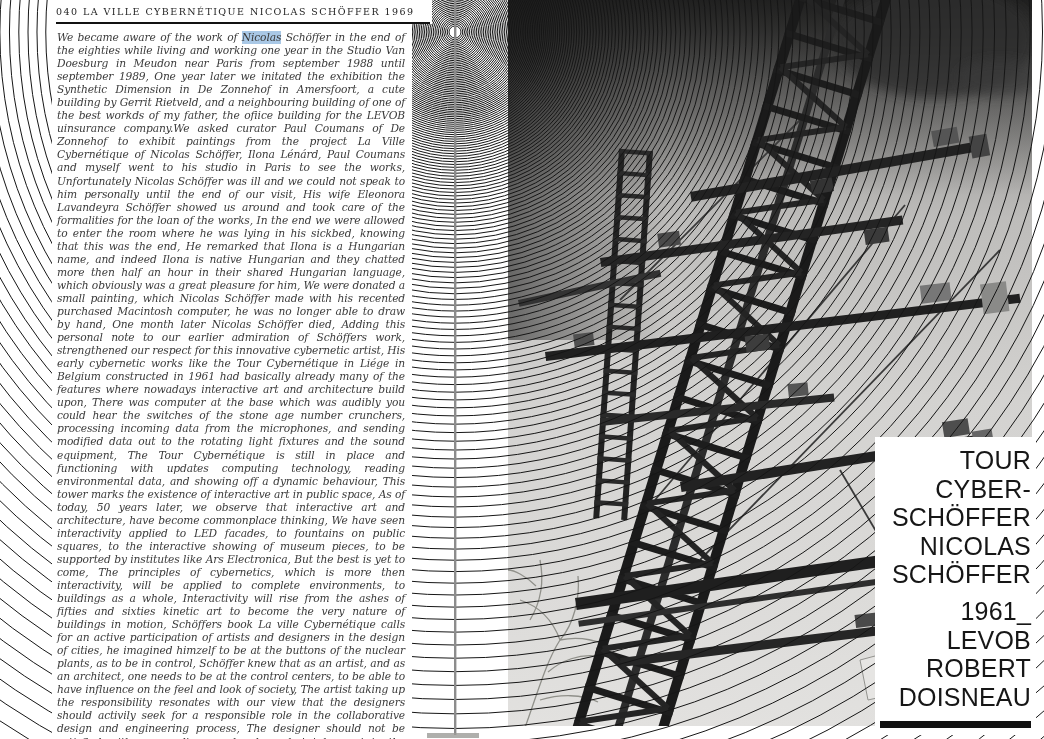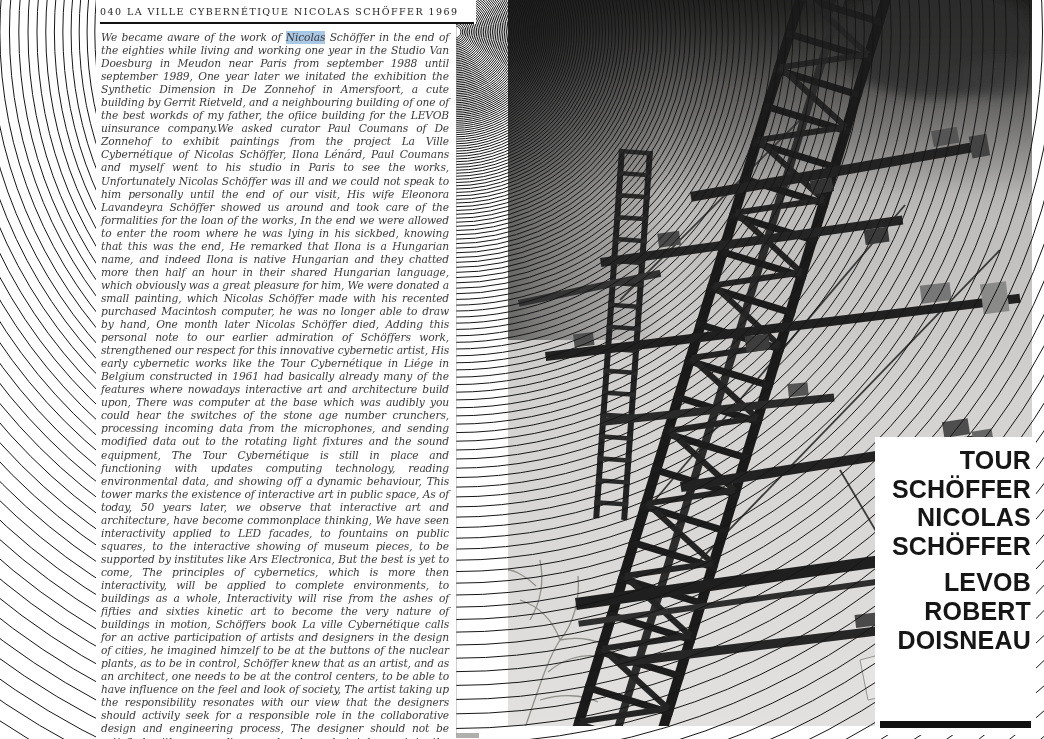--- a/index.html
+++ b/index.html
@@ -9,21 +9,21 @@
     font-family:"DejaVu Serif", serif;
   }
   svg.art{position:absolute;left:0;top:0;width:1044px;height:739px;display:block;}
   #rings circle{fill:none;stroke:var(--ring,#161616);stroke-width:1;}
   #truss-steps rect{fill:#1d1d1d;}
   #truss-steps line{stroke:#242424;}
   #mast-steps rect{fill:#2a2a2a;}
 
   .text-col{
     position:absolute;left:52px;top:0;width:360px;height:739px;
-    background:#ffffff;z-index:3;margin-left:44px;
+    background:#ffffff;z-index:3;
   }
   .header{
     position:relative;width:380px;background:#ffffff;padding-top:6px;
   }
   .header-title{
     font-family:"DejaVu Serif", serif;
     font-size:9.5px;letter-spacing:1.45px;color:#1e1e1e;
     white-space:nowrap;padding-left:4px;
   }
   .header-rule{width:374px;height:2px;background:#111;margin:5px 0 0 4px;}
@@ -34,21 +34,21 @@
     color:var(--bodycol,#3a3a3a);
     text-align:justify;
   }
   .sel{
     background:var(--selcol,#a9c8e6);
   }
   .caption-box{
     position:absolute;left:875px;top:437px;width:161px;height:298px;
     background:#ffffff;z-index:4;
     font-family:"Liberation Sans", sans-serif;
-    font-weight:700;
+    font-weight:400;
     color:var(--capcol,#161616);
     text-align:right;
     padding-top:9px;box-sizing:border-box;
   }
   .caption-line{
     font-size:25px;line-height:28.6px;letter-spacing:0.2px;
     padding-right:5px;white-space:nowrap;
   }
   .caption-gap{height:8px;}
   .caption-bar{
@@ -413,23 +413,25 @@
   <div class="text-col">
     <div class="header">
       <div class="header-title">040 LA VILLE CYBERNÉTIQUE NICOLAS SCHÖFFER 1969</div>
       <div class="header-rule"></div>
     </div>
     <p class="body-text"><span>We became aware of the work of </span><span class="sel">Nicolas</span><span> Schöffer in the end of the eighties while living and working one year in the Studio Van Doesburg in Meudon near Paris from september 1988 until september 1989, One year later we initated the exhibition the Synthetic Dimension in De Zonnehof in Amersfoort, a cute building by Gerrit Rietveld, and a neighbouring building of one of the best workds of my father, the ofiice building for the LEVOB uinsurance company.We asked curator Paul Coumans of De Zonnehof to exhibit paintings from the project La Ville Cybernétique of Nicolas Schöffer, Ilona Lénárd, Paul Coumans and myself went to his studio in Paris to see the works, Unfortunately Nicolas Schöffer was ill and we could not speak to him personally until the end of our visit, His wife Eleonora Lavandeyra Schöffer showed us around and took care of the formalities for the loan of the works, In the end we were allowed to enter the room where he was lying in his sickbed, knowing that this was the end, He remarked that Ilona is a Hungarian name, and indeed Ilona is native Hungarian and they chatted more then half an hour in their shared Hungarian language, which obviously was a great pleasure for him, We were donated a small painting, which Nicolas Schöffer made with his recented purchased Macintosh computer, he was no longer able to draw by hand, One month later Nicolas Schöffer died, Adding this personal note to our earlier admiration of Schöffers work, strengthened our respect for this innovative cybernetic artist, His early cybernetic works like the Tour Cybernétique in Liége in Belgium constructed in 1961 had basically already many of the features where nowadays interactive art and architecture build upon, There was computer at the base which was audibly you could hear the switches of the stone age number crunchers, processing incoming data from the microphones, and sending modified data out to the rotating light fixtures and the sound equipment, The Tour Cybernétique is still in place and functioning with updates computing technology, reading environmental data, and showing off a dynamic behaviour, This tower marks the existence of interactive art in public space, As of today, 50 years later, we observe that interactive art and architecture, have become commonplace thinking, We have seen interactivity applied to LED facades, to fountains on public squares, to the interactive showing of museum pieces, to be supported by institutes like Ars Electronica, But the best is yet to come, The principles of cybernetics, which is more then interactivity, will be applied to complete environments, to buildings as a whole, Interactivity will rise from the ashes of fifties and sixties kinetic art to become the very nature of buildings in motion, Schöffers book La ville Cybernétique calls for an active participation of artists and designers in the design of cities, he imagined himzelf to be at the buttons of the nuclear plants, as to be in control, Schöffer knew that as an artist, and as an architect, one needs to be at the control centers, to be able to have influence on the feel and look of society, The artist taking up the responsibility resonates with our view that the designers should activily seek for a responsible role in the collaborative design and engineering process, The designer should not be satisfied with a consultancy role alone, but take part in the financial underpinnings as well, The designer might become, as Schöffer showed us the way, an cultural entrepreneur, or become an executive partner in a larger multidisciplinary business of designing and building large interactive projects,</span></p>
   </div>
 
   <div class="caption-box">
     <div class="caption-line">TOUR</div>
+    <div class="caption-line">CYBER-</div>
     <div class="caption-line">SCHÖFFER</div>
     <div class="caption-line">NICOLAS</div>
     <div class="caption-line">SCHÖFFER</div>
     <div class="caption-gap"></div>
+    <div class="caption-line">1961_</div>
     <div class="caption-line">LEVOB</div>
     <div class="caption-line">ROBERT</div>
     <div class="caption-line">DOISNEAU</div>
     <div class="caption-bar"></div>
   </div>
 
 </div>
 
 </body></html>

